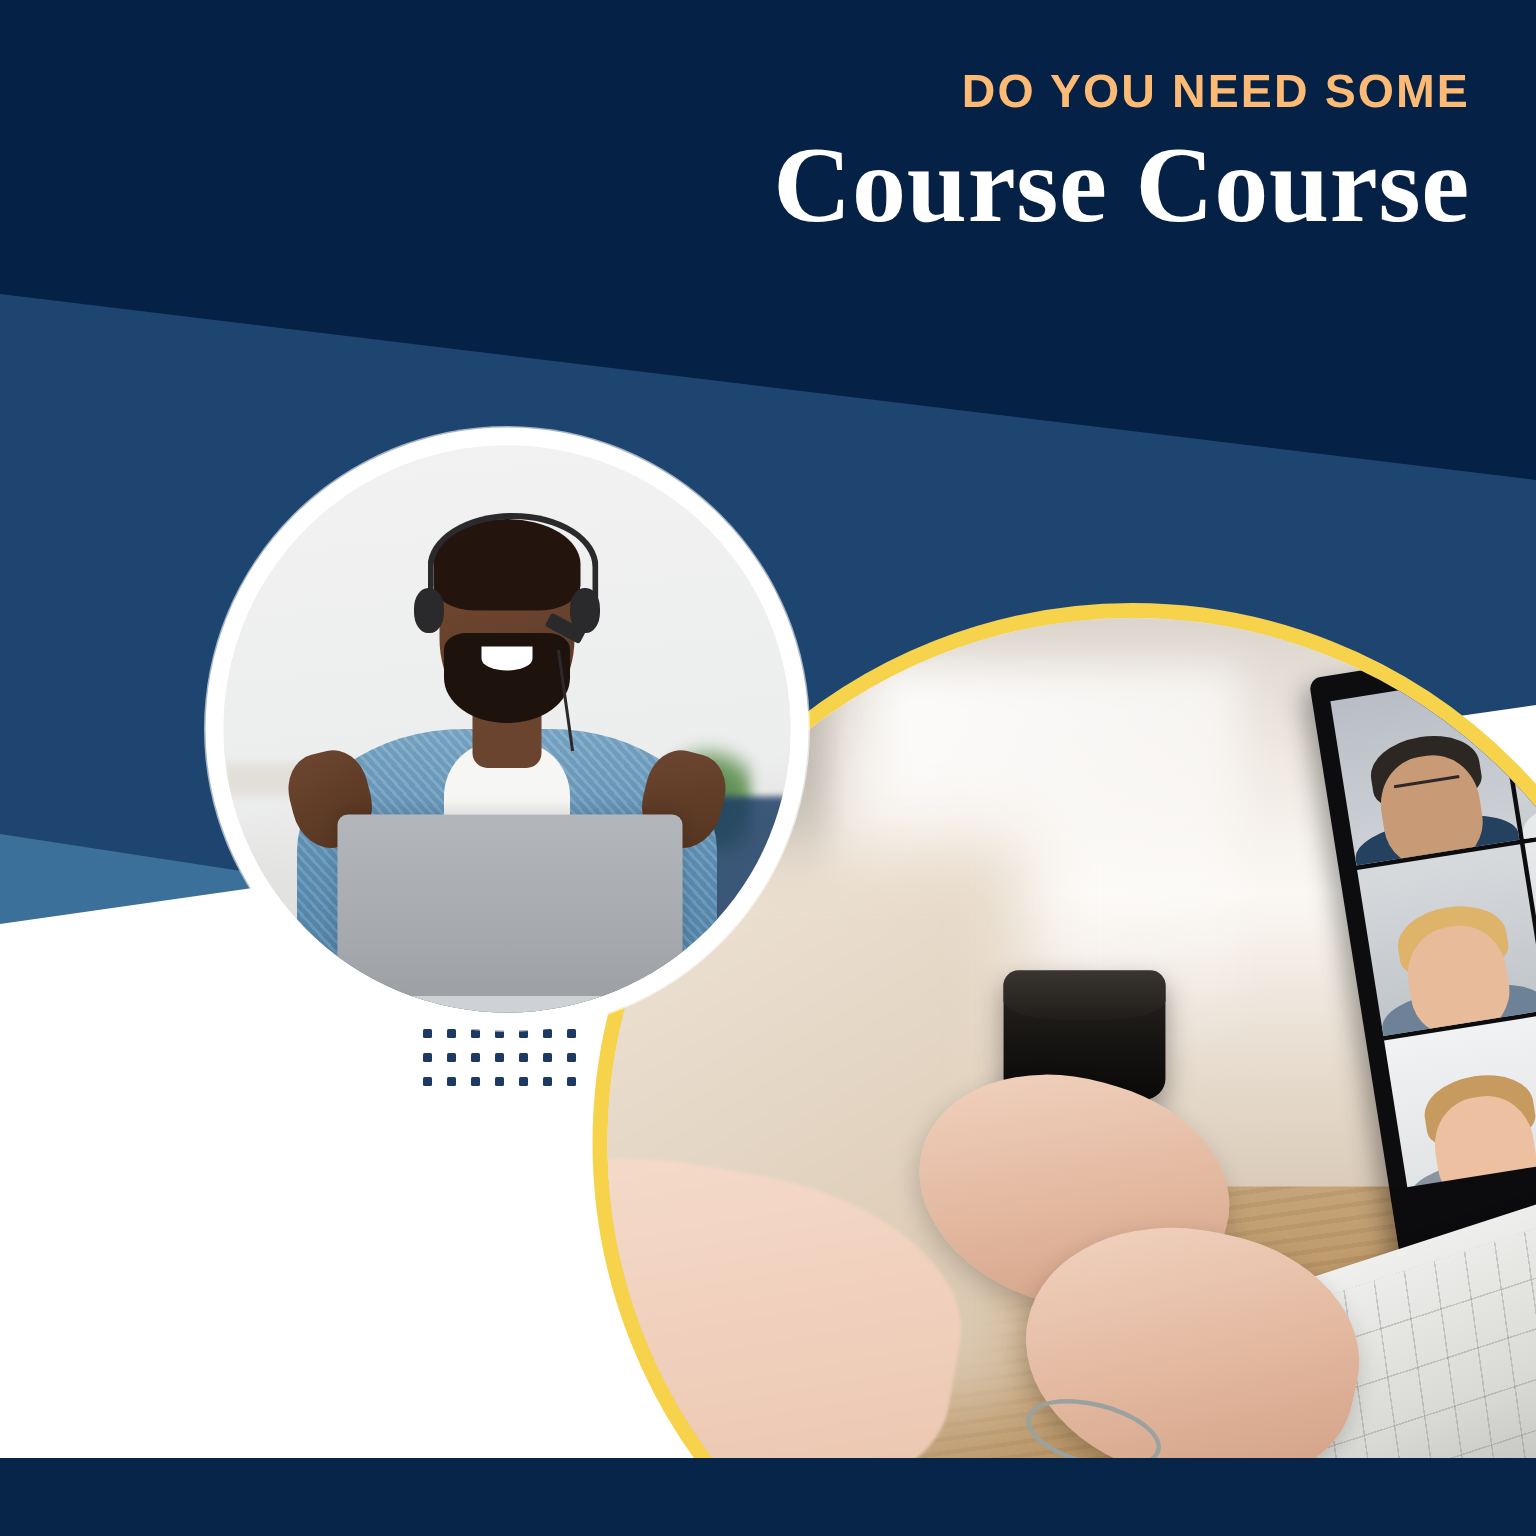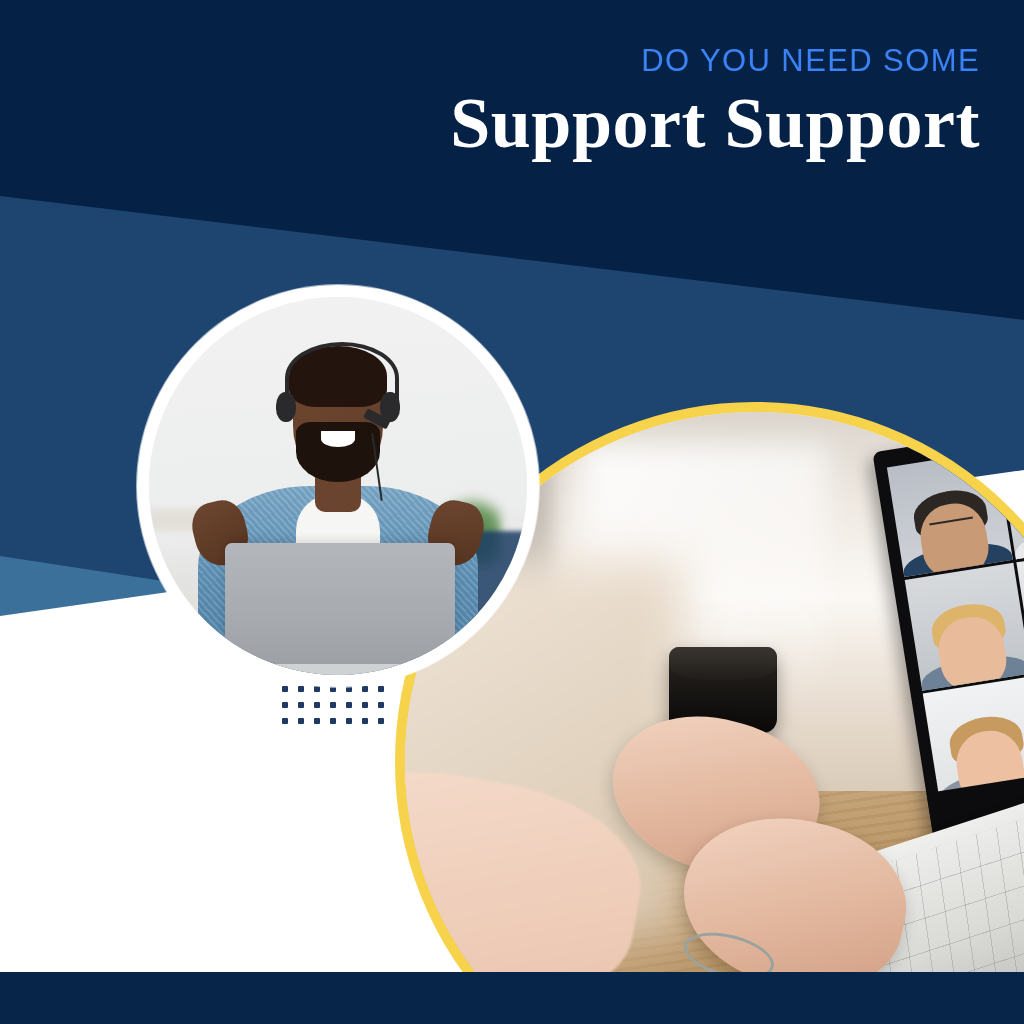--- a/index.html
+++ b/index.html
@@ -37,22 +37,22 @@
     position:absolute;left:0;bottom:0;width:1024px;height:52px;
     background:#072549;
   }
 
   
   .heading-block{
     position:absolute;right:44px;top:44px;width:640px;text-align:right;
   }
   .kicker{
     font-family:"Liberation Sans",sans-serif;
-    font-size:31px;font-weight:400;letter-spacing:1.4px;
-    color:#3b82f6;line-height:1.1;margin:0 0 8px 0;
+    font-size:31px;font-weight:700;letter-spacing:1.4px;
+    color:#fdba74;line-height:1.1;margin:0 0 8px 0;
   }
   .title{
     font-family:"Liberation Serif",serif;
     font-size:72px;font-weight:700;letter-spacing:0.5px;
     color:#ffffff;line-height:1.05;margin:0;
   }
 
   
   .big-circle-wrap{
     position:absolute;left:395px;top:402px;
@@ -328,21 +328,21 @@
 
 <div id="canvas">
 
   <div class="bg-navy"></div>
   <div class="bg-midblue"></div>
   <div class="bg-lightblue"></div>
   <div class="bg-white-wedge"></div>
 
   <div class="heading-block">
     <p class="kicker">DO YOU NEED SOME</p>
-    <h1 class="title">Support Support</h1>
+    <h1 class="title">Course Course</h1>
   </div>
 
   <div class="big-circle-wrap">
     <div class="big-photo">
       <div class="bp-wall"></div>
       <div class="bp-wall-dark"></div>
       <div class="bp-wall-streak"></div>
       <div class="bp-desk"></div>
       <div class="bp-desk-grain"></div>
       <div class="bp-desk-light"></div>

